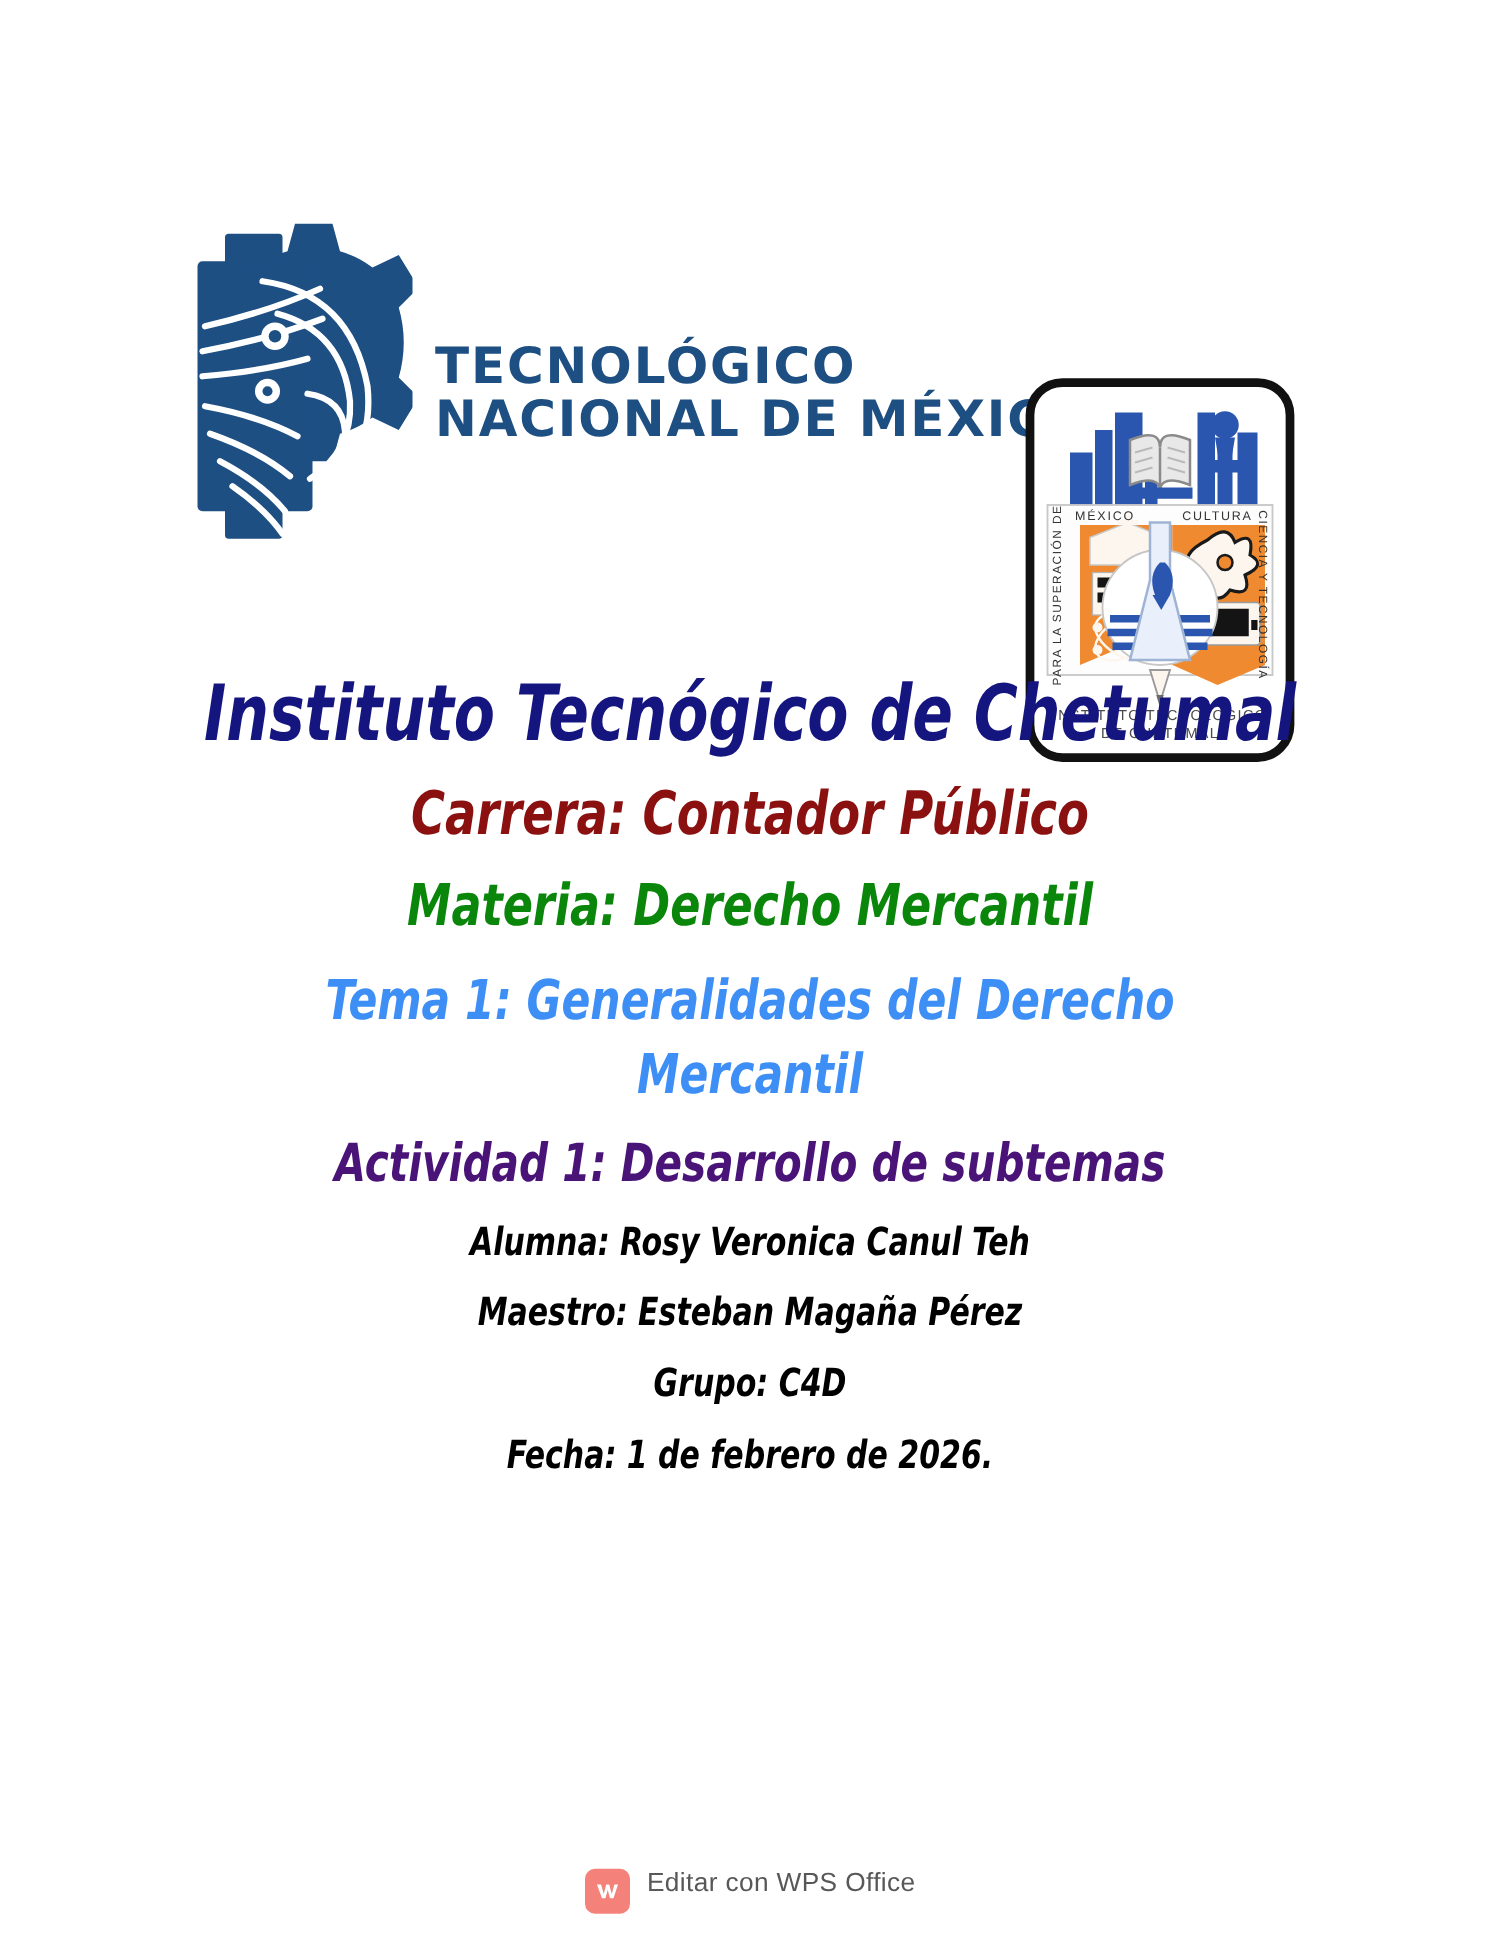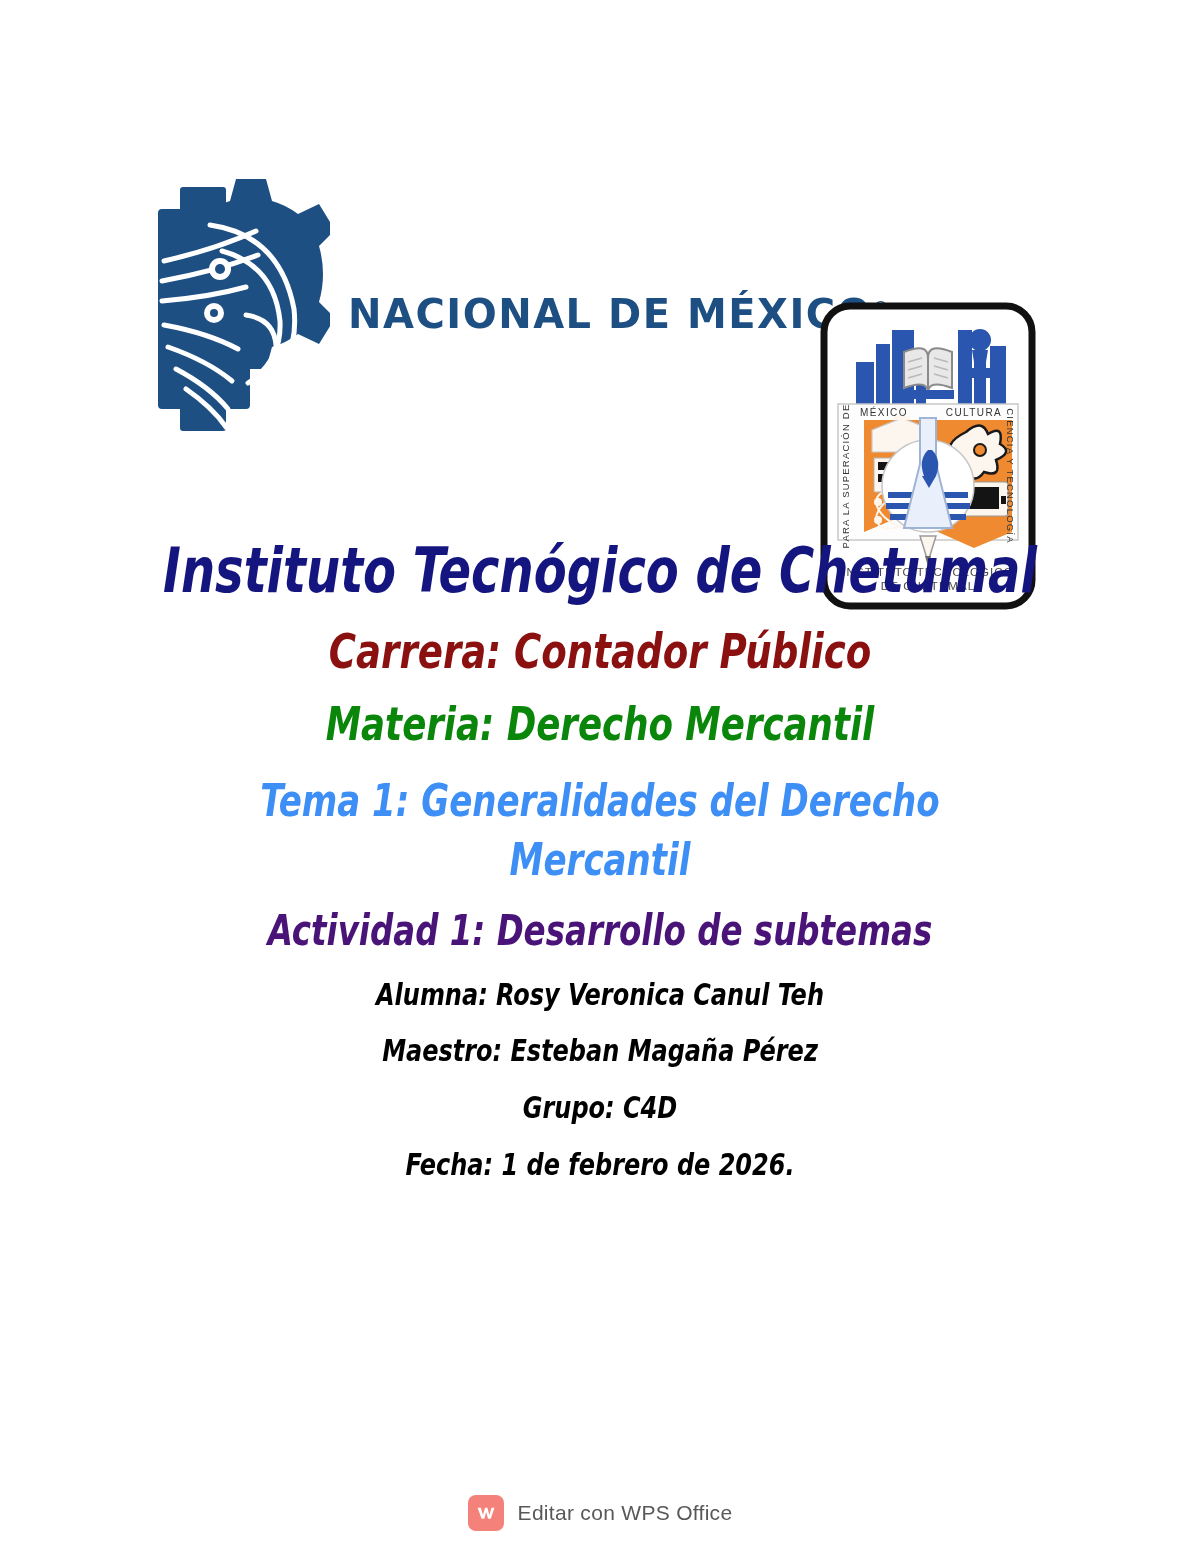--- a/index.html
+++ b/index.html
@@ -126,21 +126,21 @@
     margin-bottom: 22px;
   }
 
   
   .wps-footer {
     position: absolute;
     left: 0;
     bottom: 22px;
     width: 1200px;
     display: flex;
-    align-items: center;
+    align-items: flex-start;
     justify-content: center;
     gap: 14px;
   }
   .wps-icon {
     width: 36px;
     height: 36px;
     border-radius: 8px;
     background: #f4827a;
     display: flex;
     align-items: center;
@@ -202,20 +202,21 @@
           <circle cx="70" cy="104" r="11"></circle>
           <circle cx="64" cy="148" r="10"></circle>
         </g>
         <g fill="#1d4f83">
           <circle cx="70" cy="104" r="5"></circle>
           <circle cx="64" cy="148" r="4"></circle>
         </g>
       </svg>
     </span>
     <span class="tecnm-wordmark">
+      <span class="l1">TECNOLÓGICO</span>
       <span class="l2"><span>NACIONAL DE MÉXICO</span><span class="reg">®</span></span>
     </span>
   </div>
 
   <span class="seal">
     <svg viewBox="0 0 240 320" width="240" height="320" aria-hidden="true">
 
       <rect x="16" y="6" width="208" height="300" rx="26" ry="26" fill="#ffffff" stroke="#111111" stroke-width="7"></rect>
 
       <g fill="#2b56b0">

